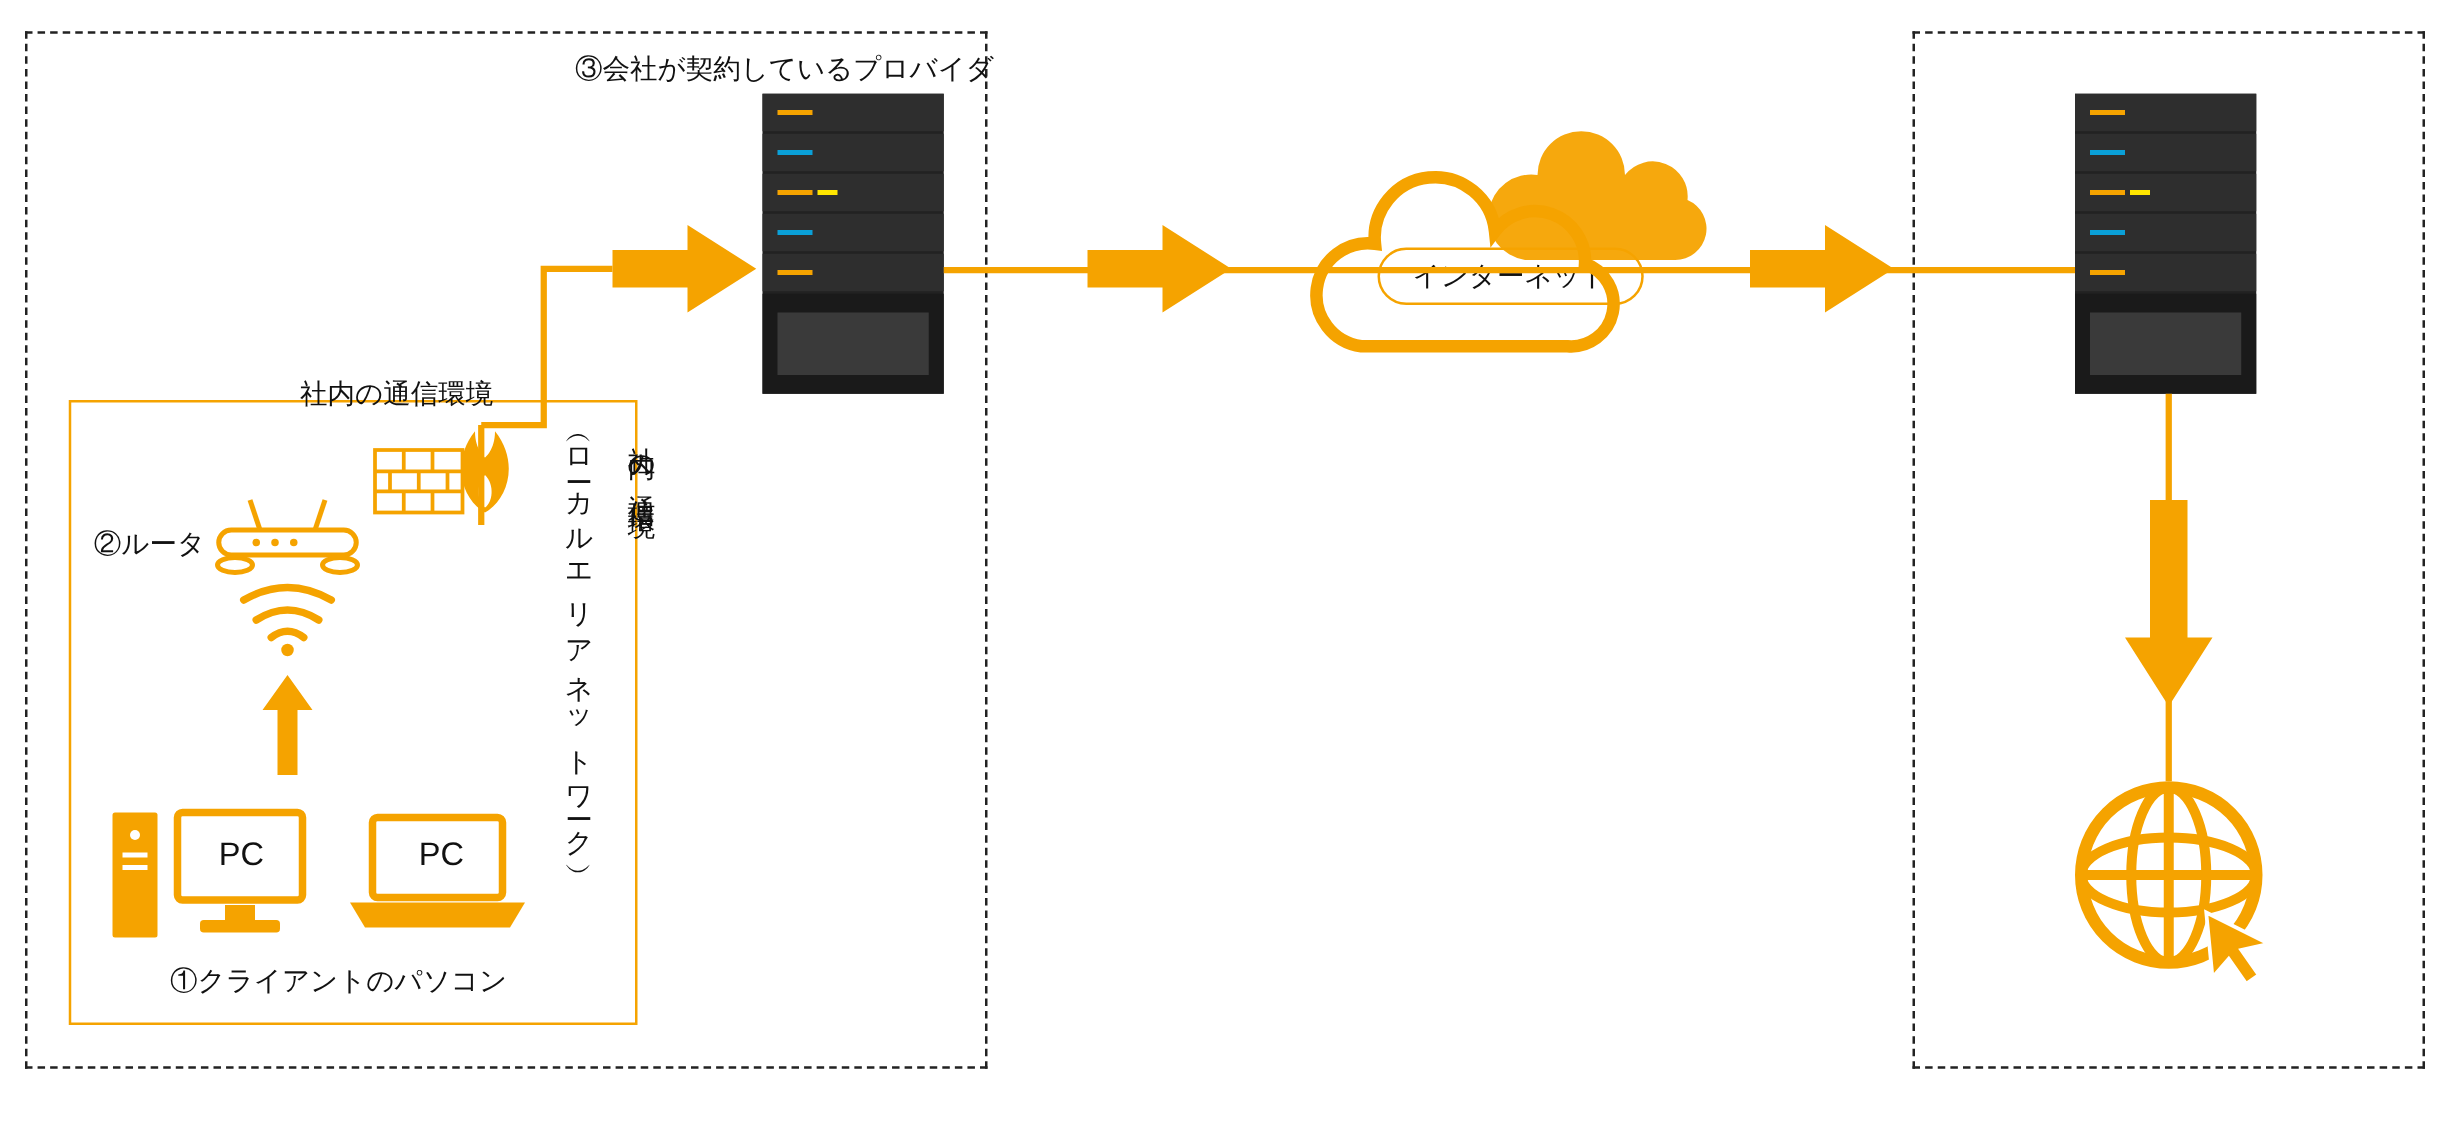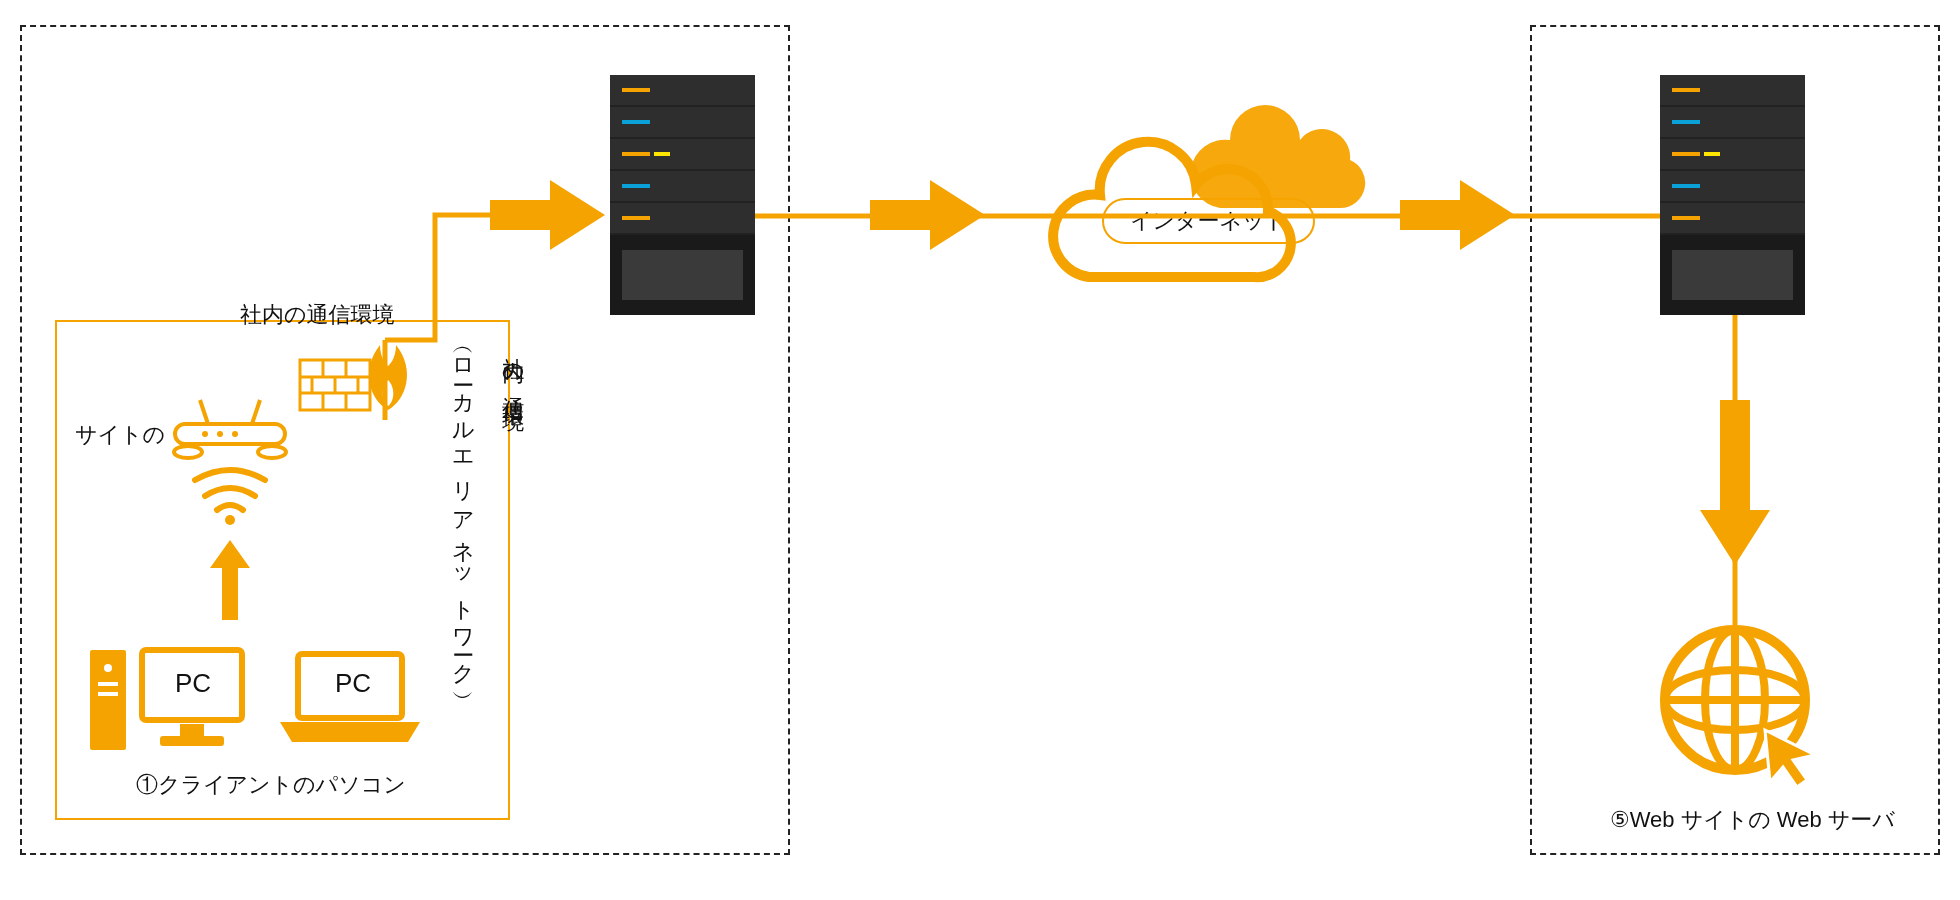--- a/index.html
+++ b/index.html
@@ -50,34 +50,34 @@
 </style>
 </head>
 <body>
 
 <div class="stage">
 
   <div class="dashed-box" style="left:20px; top:25px; width:770px; height:830px;"></div>
 
   <div class="dashed-box" style="left:1530px; top:25px; width:410px; height:830px;"></div>
 
+  <div class="label" style="left:460px; top:40px;">③会社が契約しているプロバイダ</div>
 
 
   <div class="solid-box" style="left:55px; top:320px; width:455px; height:500px;"></div>
 
   <div class="vlabel" style="left:490px; top:340px;">社内の通信環境</div>
   <div class="vlabel" style="left:440px; top:340px;">（ローカルエリアネットワーク）</div>
 
   <div class="label" style="left:240px; top:300px;">社内の通信環境</div>
 
-  <div class="label" style="left:75px; top:420px;">サイトの</div>
+  <div class="label" style="left:75px; top:420px;">②ルータ</div>
 
   <div class="label" style="left:136px; top:770px;">①クライアントのパソコン</div>
 
-  <div class="label" style="left:1610px; top:805px;">⑤Web サイトの Web サーバ</div>
 
   <div class="badge" style="left:1102px; top:198px;">インターネット</div>
 
   <svg style="left:610px; top:75px;" width="145" height="240">
     <rect x="0" y="0" width="145" height="240" fill="#222"></rect>
 
     <g>
       <rect x="0" y="0" width="145" height="30" fill="#2e2e2e"></rect>
       <rect x="12" y="13" width="28" height="4" fill="#f5a300"></rect>
       <rect x="0" y="32" width="145" height="30" fill="#2e2e2e"></rect>

